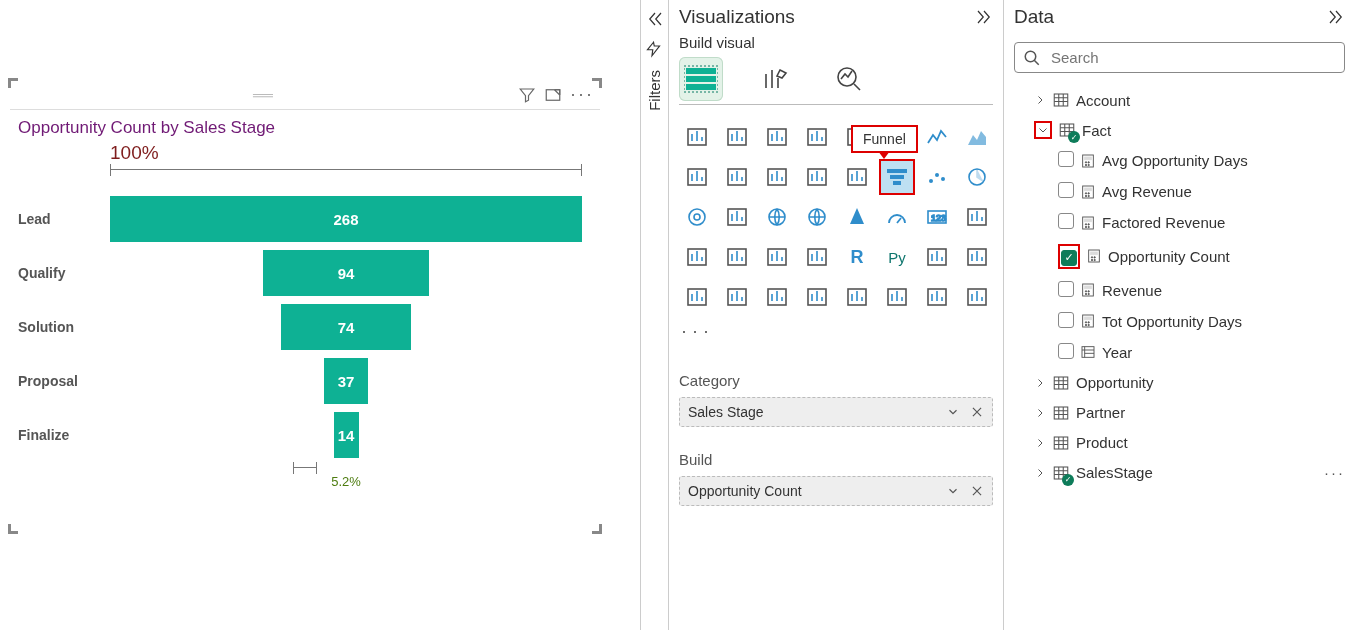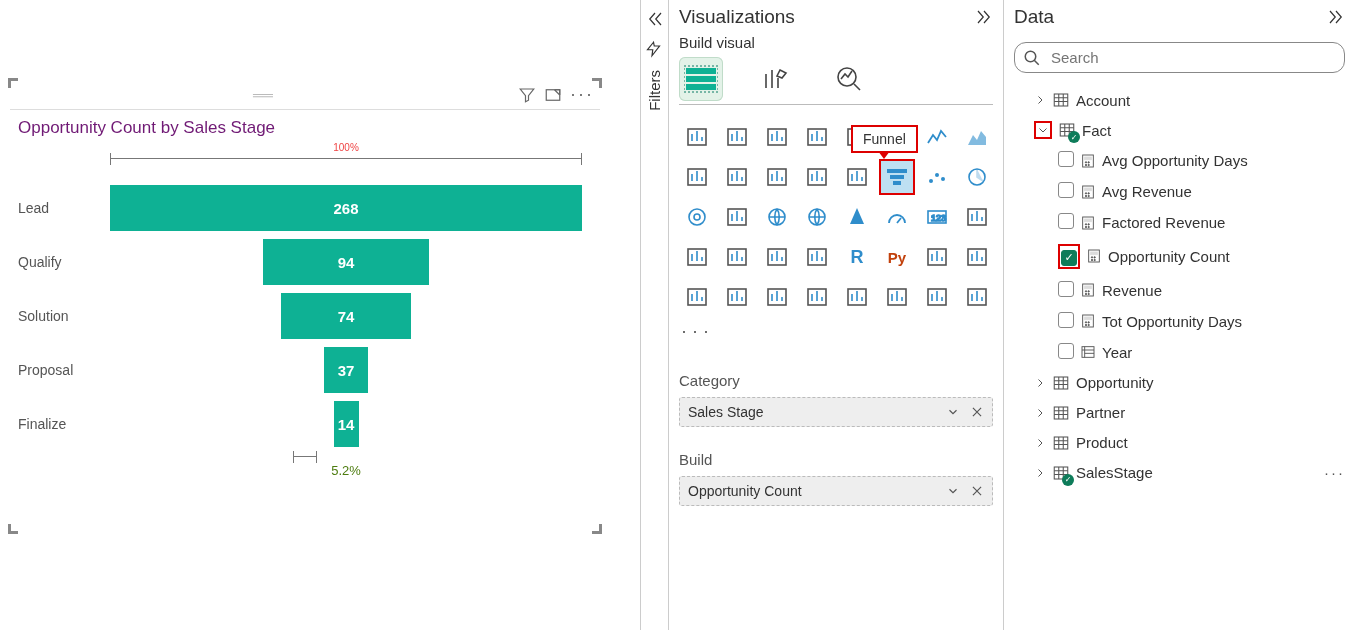--- a/index.html
+++ b/index.html
@@ -36,26 +36,26 @@
     border-bottom: 1px solid #ddd;
   }
   .visual-title {
     font-weight: 400; font-size: 17px; color: #701a75;
     padding: 8px 8px 0 8px;
   }
   .funnel-chart {
     position: relative;
     padding: 4px 8px 0 8px;
   }
-  .axis-top { margin-left: 92px; width: 472px; text-align: center; color: #ef4444; font-size: 10px; }
+  .axis-top { margin-left: 92px; width: 472px; color: #7f1d1d; font-size: 19px; }
   .axis-bar { height: 12px; margin-left: 92px; width: 472px; border-left:1px solid #777; border-right:1px solid #777; position:relative; }
   .axis-bar::after { content:""; position:absolute; top:5px; left:0; right:0; height:1px; background:#777; }
   .funnel-rows { margin-top: 16px; }
   .frow { display:flex; align-items:center; height: 54px; }
-  .frow-label { width: 92px; color: #555; font-size: 14px; }
+  .frow-label { width: 92px; color: #555; font-size: 14px; font-weight: bold; }
   .frow-bararea { width: 472px; display:flex; justify-content:center; }
   .frow-bar { background:#0EB194; height: 46px; display:flex; align-items:center; justify-content:center; color:#fff; font-weight:700; font-size:15px; }
   .axis-bot { margin-left: 92px; width: 472px; text-align:center; color:#4d7c0f; font-size:13px; }
   .axis-bot-bar { height:12px; position:relative; width:24px; margin: 0 auto; border-left:1px solid #777; border-right:1px solid #777; }
   .axis-bot-bar::after { content:""; position:absolute; top:5px; left:0; right:0; height:1px; background:#777; }
 
   .pane-rail {
     width: 28px;
     border-left: 1px solid #ccc;
     display: flex; flex-direction: column; align-items: center;
@@ -88,21 +88,21 @@
     background:#eee; border:1px dashed #bbb; border-radius:3px;
     display:flex; align-items:center; justify-content:space-between;
     padding:6px 8px; font-size:14px; color:#333;
   }
   .well-icons { display:flex; gap:10px; color:#555; }
 
   .data-pane {
     flex:1; border-left:1px solid #ccc; padding:4px 10px 10px 10px;
   }
   .search-box {
-    border:1px solid #888; border-radius:12px; display:flex; align-items:center;
+    border:1px solid #888; border-radius:4px; display:flex; align-items:center;
     padding:5px 8px; gap:8px; margin:8px 0 12px 0;
   }
   .search-box input { border:none; outline:none; flex:1; font-size:15px; color:#555; background:transparent; }
   .tree-row { display:flex; align-items:center; gap:6px; padding:6px 0; font-size:15px; }
   .tree-row.indent1 { padding-left: 20px; }
   .tree-row.indent2 { padding-left: 44px; }
   .chk { width:16px; height:16px; border:1px solid #888; border-radius:3px; display:inline-flex; align-items:center; justify-content:center; font-size:11px; color:#fff; }
   .chk.checked { background:#0E7C5A; border-color:#0E7C5A; }
   .red-frame { border:2px solid #d00; padding:1px; }
   svg { display:block; }
@@ -398,21 +398,21 @@
       <div class="viz-cell">
         <svg width="24" height="24" viewBox="0 0 24 24" fill="none" stroke="#555" stroke-width="1.6">
           <rect x="3" y="4" width="18" height="16"></rect>
           <path d="M7 16V9M12 16V6M17 16v-4" stroke="#2F8DCB"></path>
         </svg>
       </div>
       <div class="viz-cell">
         <span style="color:#2F8DCB;font-weight:700;font-size:18px">R</span>
       </div>
       <div class="viz-cell">
-        <span style="color:#c2410c;font-weight:700;font-size:15px">Py</span>
+        <span style="color:#0f766e;font-weight:400;font-size:15px">Py</span>
       </div>
       <div class="viz-cell">
         <svg width="24" height="24" viewBox="0 0 24 24" fill="none" stroke="#555" stroke-width="1.6">
           <rect x="3" y="4" width="18" height="16"></rect>
           <path d="M7 16V9M12 16V6M17 16v-4" stroke="#2F8DCB"></path>
         </svg>
       </div>
       <div class="viz-cell">
         <svg width="24" height="24" viewBox="0 0 24 24" fill="none" stroke="#555" stroke-width="1.6">
           <rect x="3" y="4" width="18" height="16"></rect>

